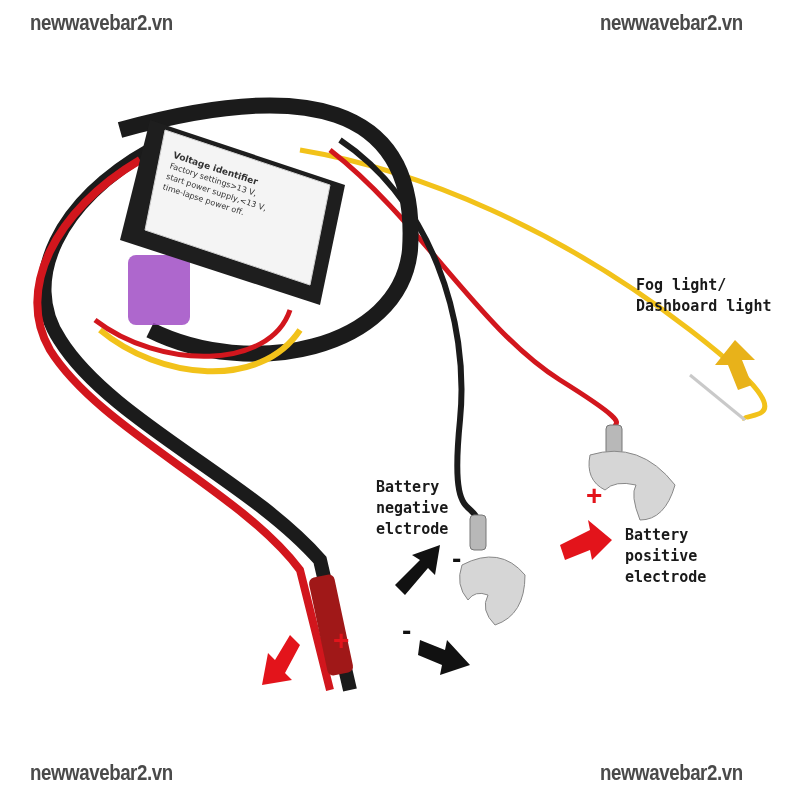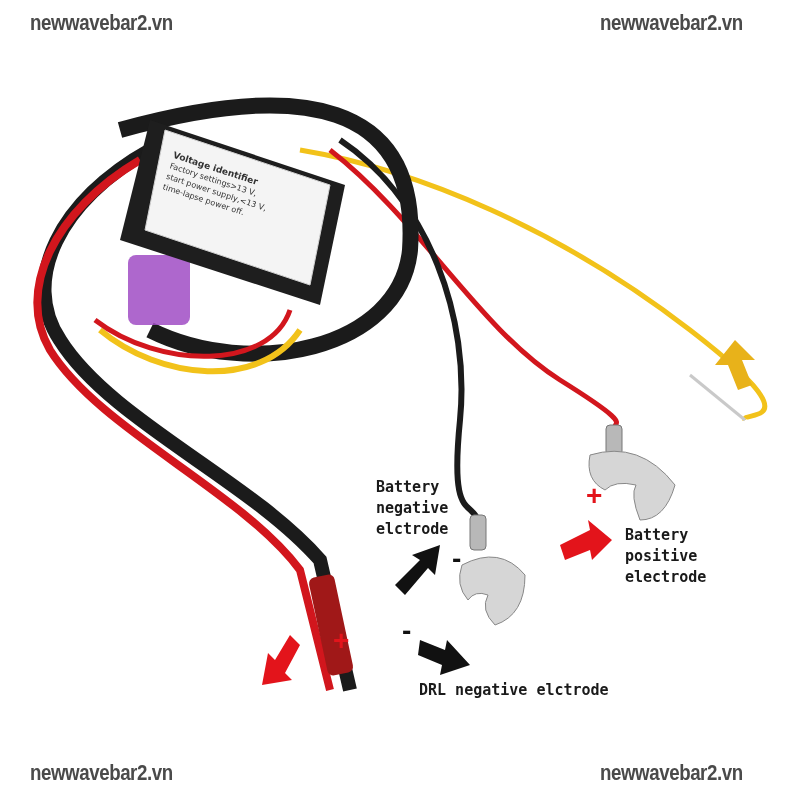--- a/index.html
+++ b/index.html
@@ -54,27 +54,28 @@
     <polygon points="395,585 420,560 412,555 440,545 435,575 428,568 405,595" fill="#111111"></polygon>
     <polygon points="290,635 275,660 268,653 262,685 292,680 285,673 300,645" fill="#e3141b"></polygon>
     <polygon points="420,640 445,650 447,640 470,665 440,675 442,665 418,655" fill="#111111"></polygon>
   </svg>
 
   <div class="watermark" style="left:30px; top:10px;">newwavebar2.vn</div>
   <div class="watermark" style="left:600px; top:10px;">newwavebar2.vn</div>
   <div class="watermark" style="left:30px; top:760px;">newwavebar2.vn</div>
   <div class="watermark" style="left:600px; top:760px;">newwavebar2.vn</div>
 
+  <div class="label" style="left:636px; top:275px;">Fog light/
+Dashboard light</div>
   <div class="label" style="left:376px; top:477px;">Battery
 negative
 elctrode</div>
   <div class="label" style="left:625px; top:525px;">Battery
 positive
 electrode</div>
-  <div class="label" style="left:419px; top:680px;">DRL negative elctrode</div>
 
   <div class="sign" style="left:452px; top:545px; color:#111;">-</div>
   <div class="sign" style="left:586px; top:482px; color:#e3141b;">+</div>
   <div class="sign" style="left:333px; top:627px; color:#e3141b;">+</div>
   <div class="sign" style="left:402px; top:617px; color:#111;">-</div>
 
   <div style="position:absolute; left:175px; top:150px; width:150px; transform:rotate(18deg); transform-origin:left top; font-family:'DejaVu Sans', sans-serif; font-size:8px; color:#333; line-height:11px;">
     <div style="font-weight:bold; font-size:9px;">Voltage identifier</div>
     <div>Factory settings&gt;13 V,</div>
     <div>start power supply,&lt;13 V,</div>

